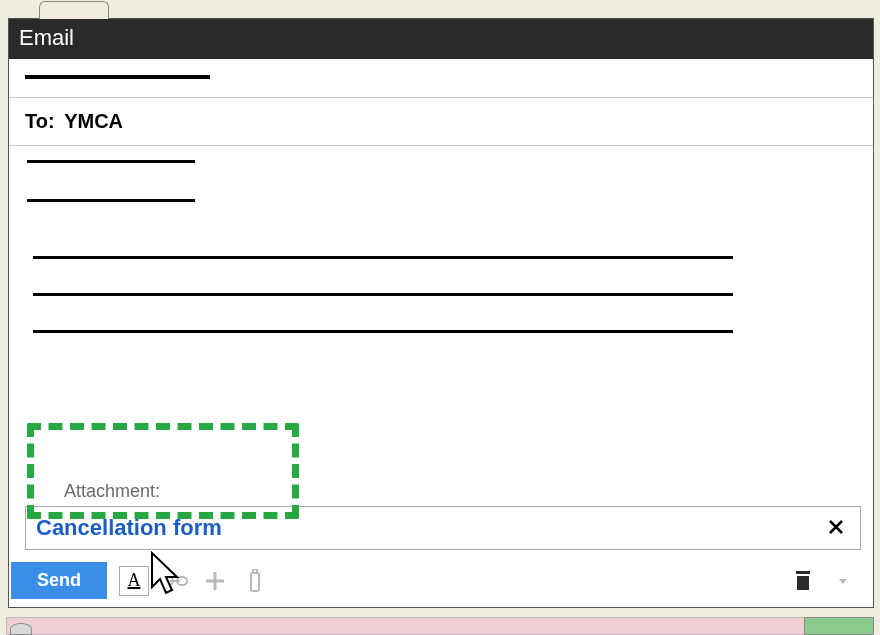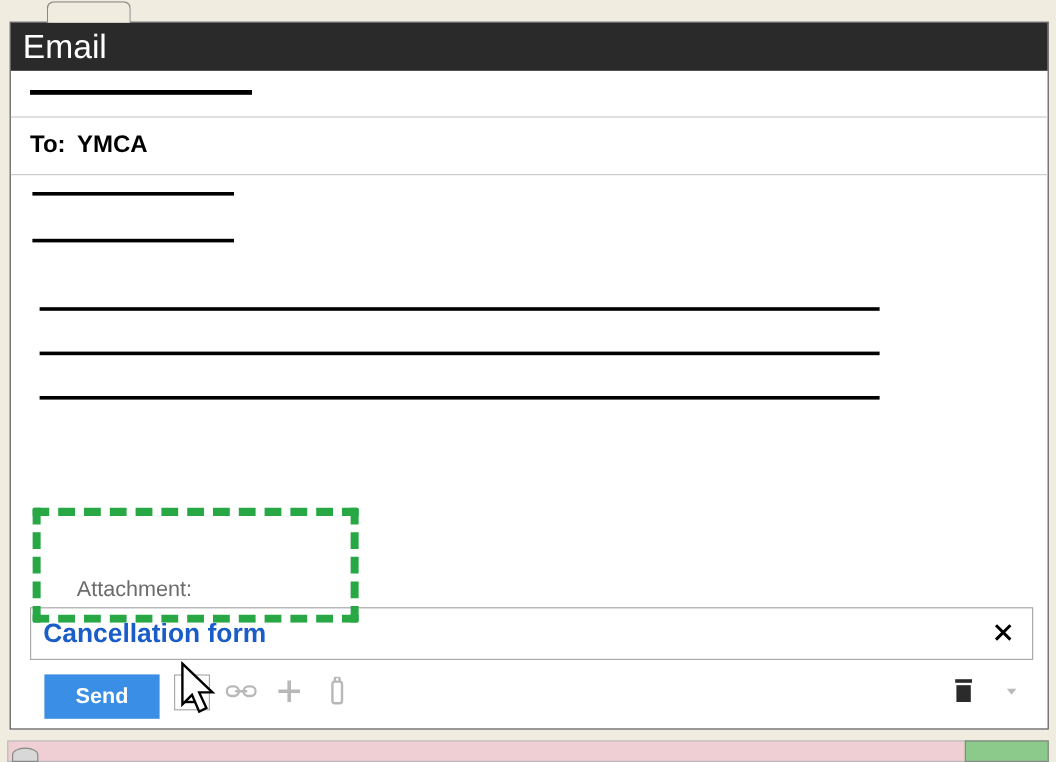--- a/index.html
+++ b/index.html
@@ -1,34 +1,34 @@
 <!DOCTYPE html>
 <html><head>
 <meta charset="utf-8">
 <style>
   * { box-sizing: border-box; margin: 0; padding: 0; }
   body { font-family: Arial, sans-serif; background: #f0ece0; width: 880px; height: 635px; overflow: hidden; position: relative; }
   .outer-wrap { padding: 6px; padding-top: 18px; height: 100%; }
   .window { background: #fff; border: 1px solid #555; width: 866px; height: 590px; display: flex; flex-direction: column; position: relative; margin-left:2px;}
   .tab { position: absolute; top: -18px; left: 30px; width: 70px; height: 18px; background: #f0ece0; border: 1px solid #888; border-bottom: none; border-radius: 6px 6px 0 0; }
-  .titlebar { background: #2a2a2a; color: #fff; font-size: 28px; padding: 8px 10px; height: 40px; display: flex; align-items: center;}
+  .titlebar { background: #2a2a2a; color: #fff; font-size: 22px; padding: 8px 10px; height: 40px; display: flex; align-items: flex-end;}
   .content { flex: 1; display: flex; flex-direction: column; }
   .row-subject { border-bottom: 1px solid #ccc; padding: 10px 16px 18px 16px; }
   .blank-line { height: 4px; background: #000; width: 185px; margin-top: 6px; }
   .row-to { border-bottom: 1px solid #ccc; padding: 12px 16px; font-size: 20px; font-weight: bold; }
   .body-area { padding: 14px 18px; }
   .short-line { height: 3px; background: #000; width: 168px; margin-bottom: 36px; }
   .long-line { height: 3px; background: #000; width: 700px; margin-left: 6px; margin-bottom: 34px; }
   .spacer { flex: 1; }
   .highlight-box { border: 7px dashed #28a745; width: 272px; height: 96px; position: absolute; left: 18px; bottom: 88px; pointer-events: none; border-radius:2px; z-index:5;}
   .attach-label-row { padding: 0 16px 4px 20px; font-size: 18px; color: #6b6b6b; margin-left: 35px; }
   .attach-row { margin: 0 12px 6px 16px; border: 1px solid #aaa; padding: 6px 10px; display: flex; align-items: center; justify-content: space-between; gap: 42px; }
   .attach-name { color: #1a5dc8; font-size: 22px; font-weight: 600;}
   .attach-close { font-size: 22px; font-weight: bold; cursor: pointer; padding: 2px 6px;}
-  .toolbar { display: flex; align-items: flex-start; padding: 6px 16px 8px 28px; gap: 12px; }
+  .toolbar { display: flex; align-items: center; padding: 6px 16px 8px 2px; gap: 12px; }
   .send-btn { background: #3a8ee6; color: #fff; border: none; padding: 8px 26px; font-size: 18px; font-weight: bold; cursor: pointer; }
   .tb-btn { width: 30px; height: 30px; border: 1px solid #aaa; display: flex; align-items: center; justify-content: center; font-family: Georgia, serif; font-size: 18px; cursor: pointer; background:#fff;}
   .tb-btn .uline { text-decoration: underline; text-decoration-thickness:2px;}
   .tb-icon { width: 28px; height: 28px; display:flex; align-items:center; justify-content:center; color:#b8b8b8; cursor:pointer;}
   .tb-flex { flex:1; }
   .pink-bar { position:absolute; left:6px; right:6px; bottom:0; height:18px; background:#efcfd3; border:1px solid #bbb;}
   .green-bar { position:absolute; right:6px; bottom:0; width:70px; height:18px; background:#8bca8b; border:1px solid #888;}
   .disc { position:absolute; left:10px; bottom:0px; width:22px; height:12px; border-radius:50% 50% 0 0; background:#d8d8d8; border:1px solid #888;}
   .cursor { position:absolute; left:140px; bottom:10px; pointer-events:none; z-index:10;}
 </style>

